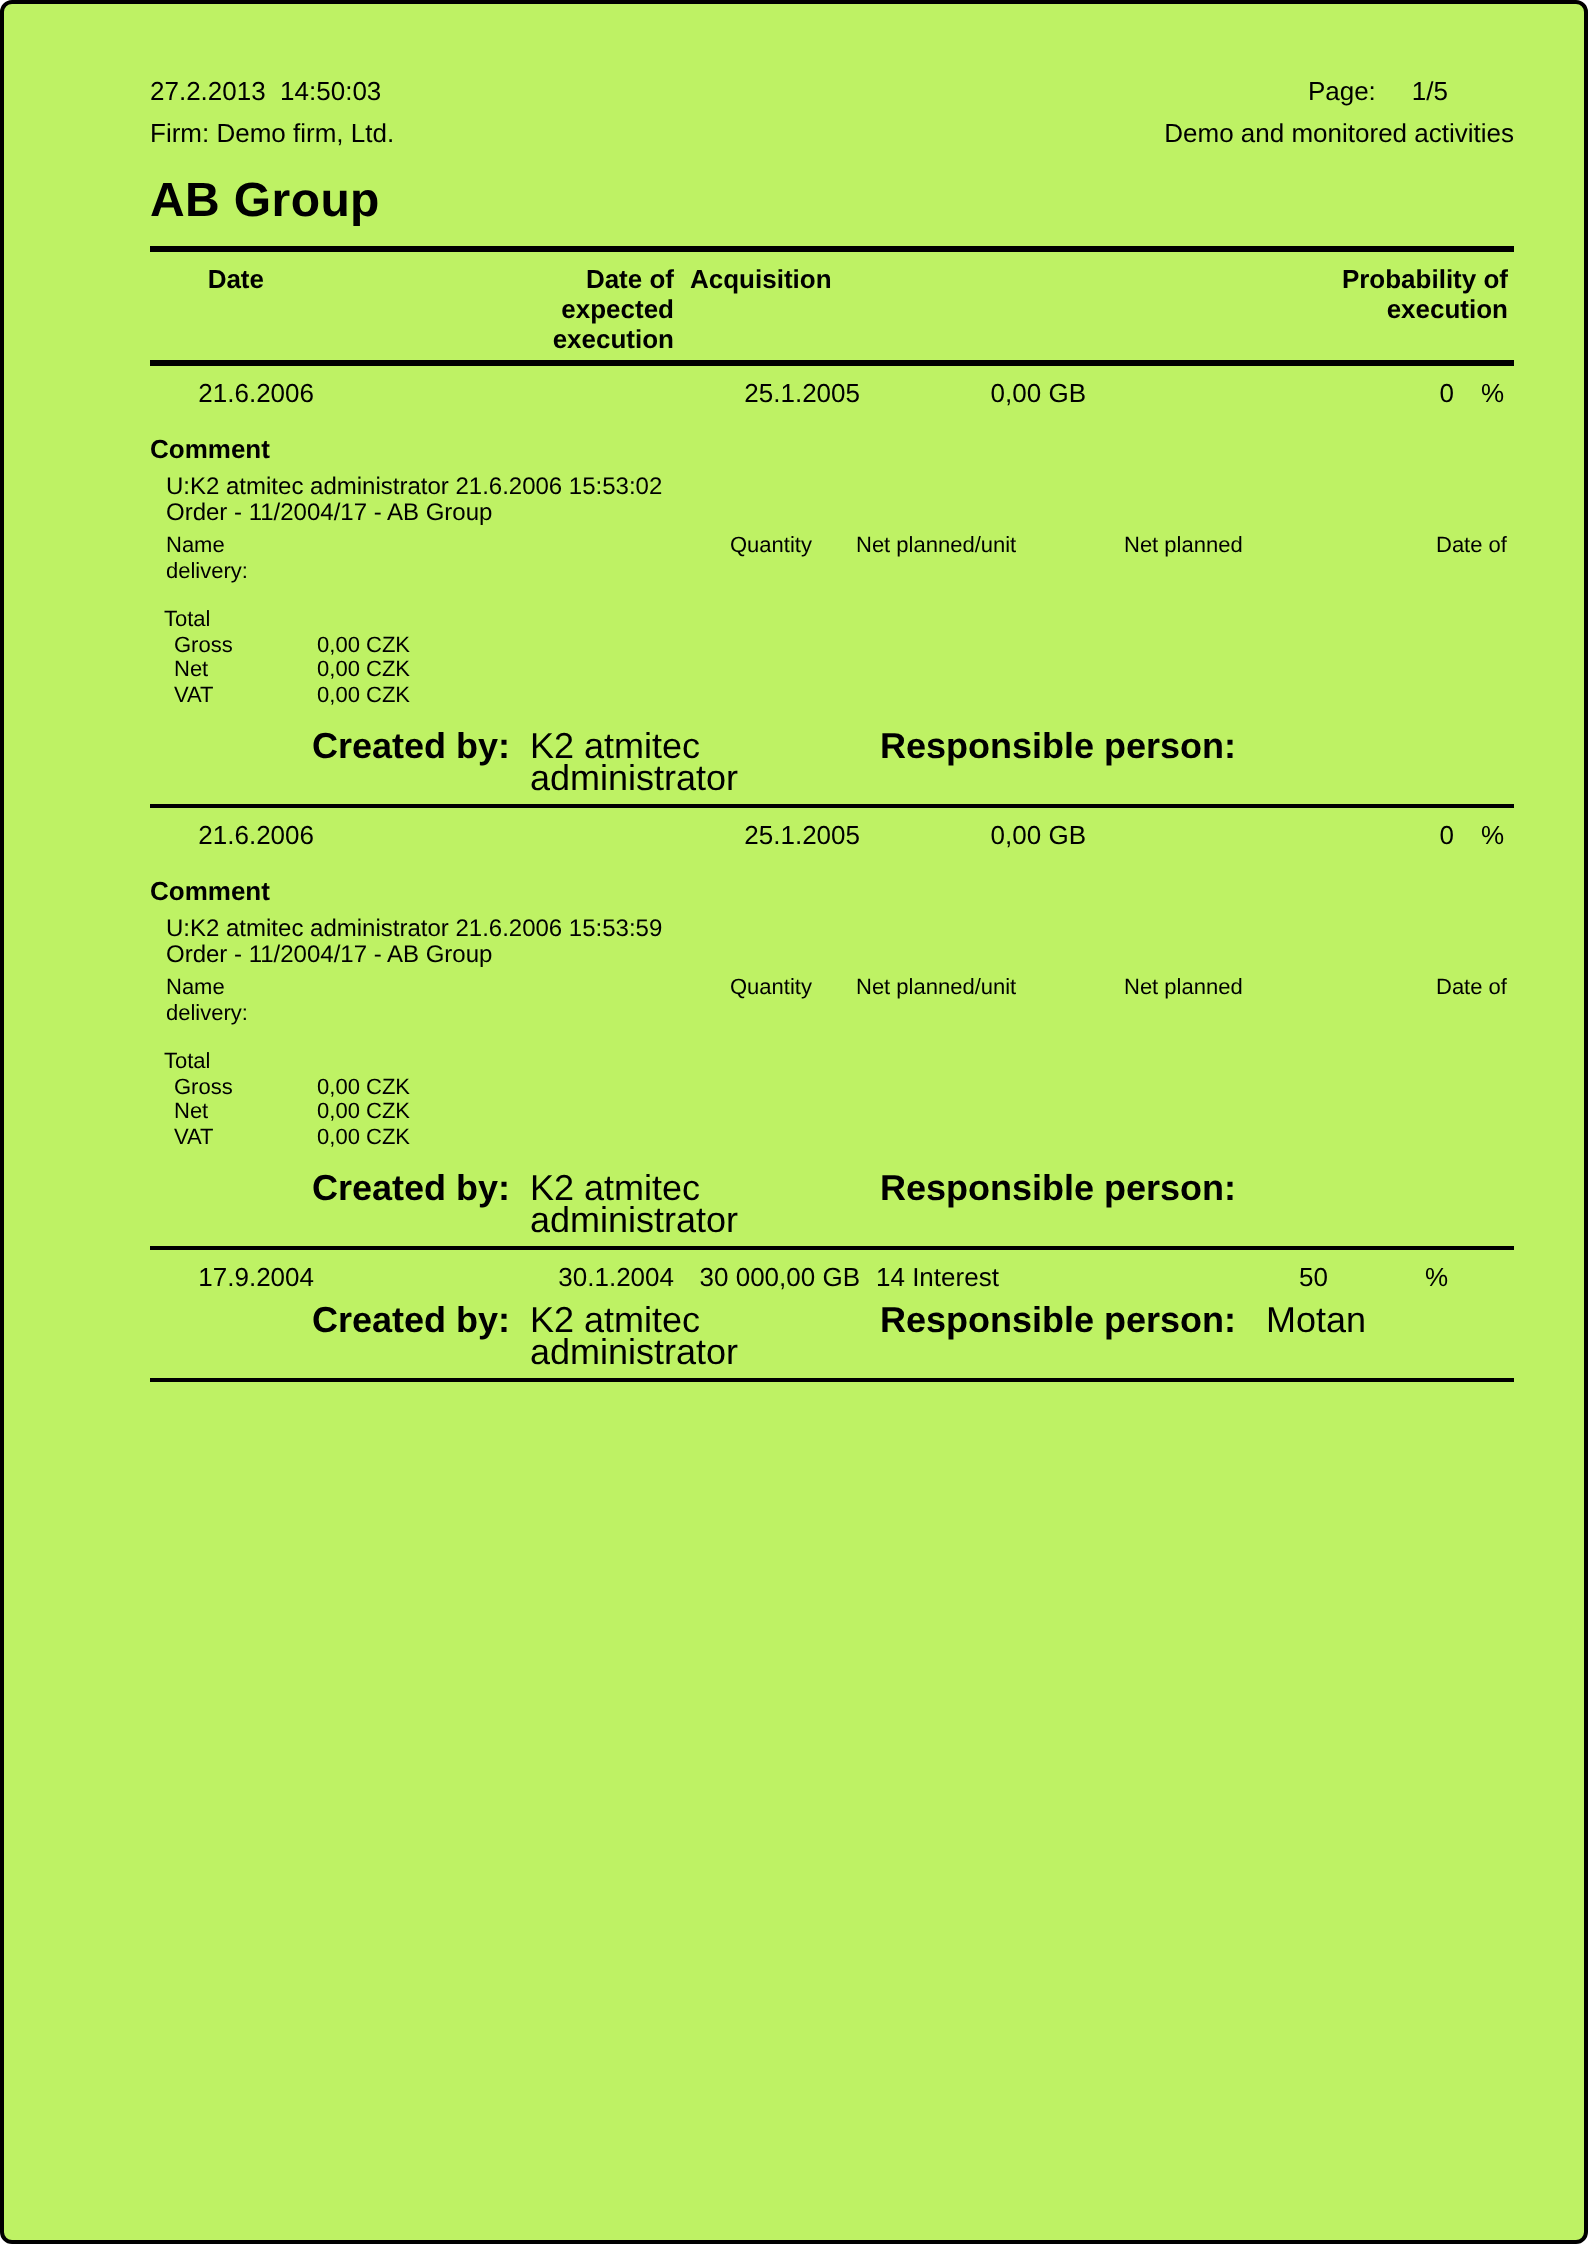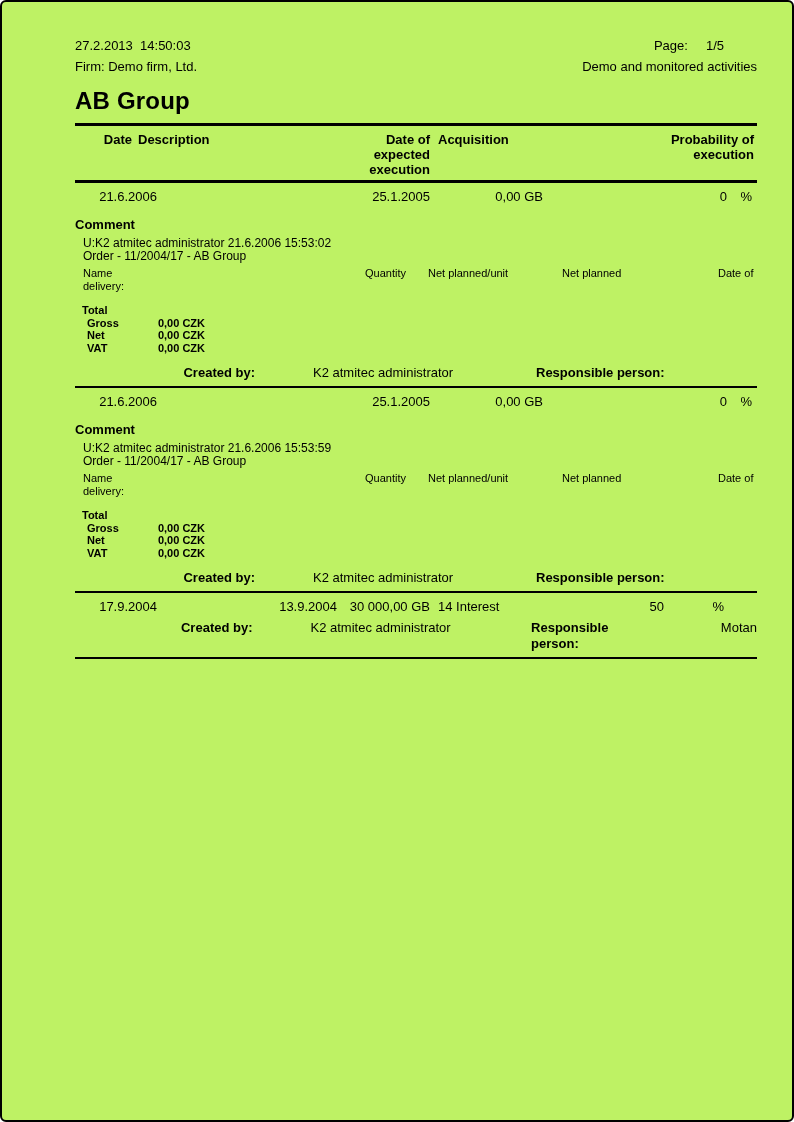--- a/index.html
+++ b/index.html
@@ -49,28 +49,28 @@
   .comment-lines{font-size:12px;line-height:13px;margin-top:5px;padding-left:8px;}
   .subcols{position:relative;height:13px;margin-top:4px;font-size:11px;line-height:12px;}
   .subcols span{position:absolute;top:0;}
   .sc-name{left:8px;}
   .sc-qty{left:290px;}
   .sc-npu{left:353px;}
   .sc-np{left:487px;}
   .sc-dof{left:643px;}
   .sc-delivery{padding-left:8px;font-size:11px;line-height:12px;}
 
-  .totals{margin-top:12px;font-size:11px;line-height:12.5px;font-weight:bold;}
+  .totals{margin-top:12px;font-size:11px;line-height:12.5px;}
   .totals .t-title{padding-left:7px;}
   .t-row{display:flex;padding-left:12px;}
   .t-label{width:48px;}
   .t-val{width:70px;text-align:right;}
 
   
-  .cb-line{display:flex;font-size:13px;line-height:16px;margin-top:11px;padding-bottom:5px;align-items:baseline;gap:48px;}
+  .cb-line{display:flex;font-size:18px;line-height:16px;margin-top:11px;padding-bottom:5px;align-items:baseline;}
   .cb-label{width:180px;text-align:right;font-weight:bold;}
   .cb-value{margin-left:10px;width:175px;}
   .rp-label{font-weight:bold;}
   .rp-value{margin-left:15px;}
 </style>
 </head>
 <body>
 
 <div class="page">
   <div class="content">
@@ -84,21 +84,20 @@
     </div>
     <div class="hline hline2">
       <span>Firm: Demo firm, Ltd.</span>
       <span>Demo and monitored activities</span>
     </div>
     <div class="title">AB Group</div>
 
     <div class="rule-thick rule-top"></div>
     <div class="grid thead">
       <div class="c-date">Date</div>
-      <div class="c-desc">Description</div>
       <div class="c-exp pre">Date of
 expected
 execution</div>
       <div class="c-acq">Acquisition</div>
       <div class="c-probhdr pre">Probability of
 execution</div>
     </div>
     <div class="rule-thick"></div>
 
     <div>
@@ -191,21 +190,21 @@
         <span class="cb-value">K2 atmitec administrator</span>
         <span class="rp-label">Responsible person:</span>
         <span class="rp-value"></span>
       </div>
       <div class="rule-thin"></div>
     </div>
 
     <div>
       <div class="grid trow">
         <div class="c-date">17.9.2004</div>
-        <div class="c-exp">13.9.2004</div>
+        <div class="c-exp">30.1.2004</div>
         <div class="c-fin">30 000,00 GB</div>
         <div class="c-acq">14 Interest</div>
         <div class="c-prob">50</div>
         <div class="c-pct">%</div>
       </div>
       <div class="cb-line" style="margin-top:2px;">
         <span class="cb-label">Created by:</span>
         <span class="cb-value">K2 atmitec administrator</span>
         <span class="rp-label">Responsible person:</span>
         <span class="rp-value">Motan</span>

